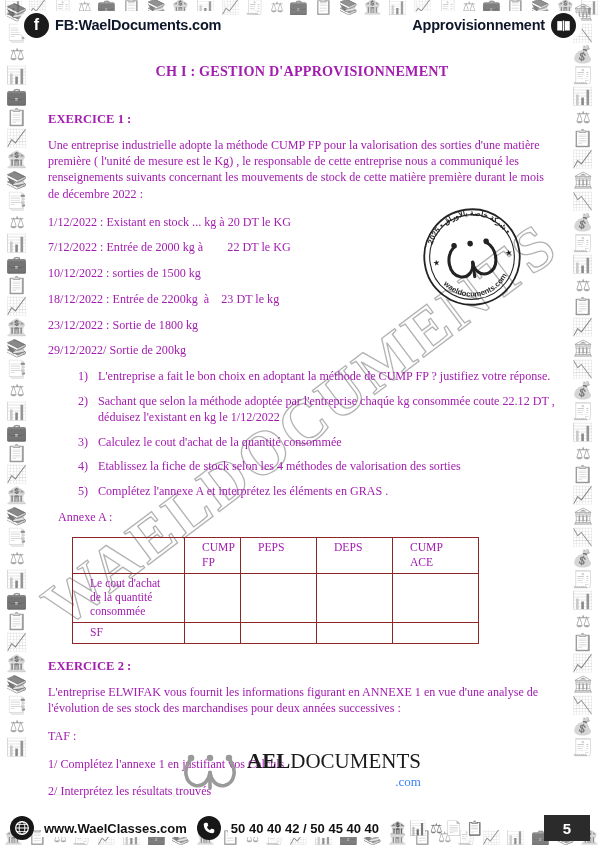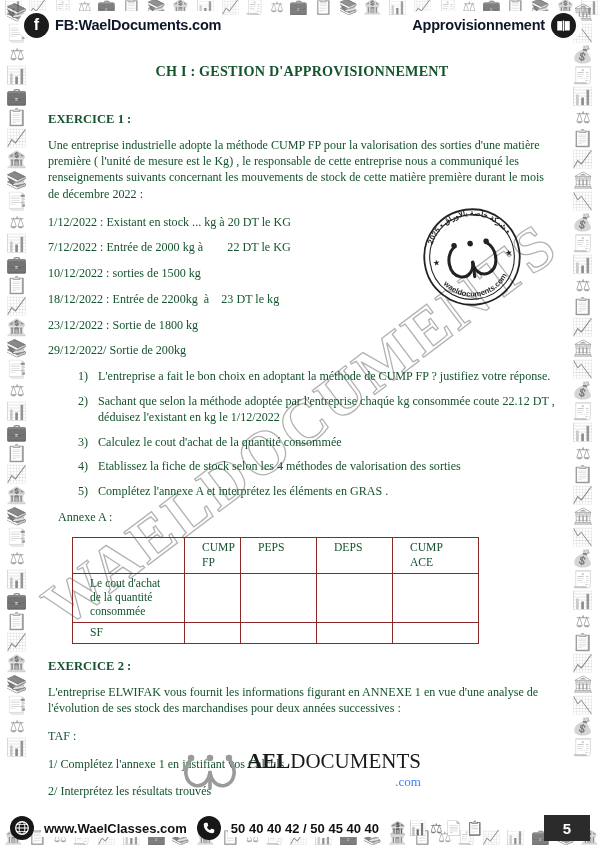--- a/index.html
+++ b/index.html
@@ -71,21 +71,21 @@
     letter-spacing: -0.2px; white-space: nowrap;
   }
 
   
   .content {
     position: absolute;
     left: 48px; top: 56px;
     width: 508px;
     z-index: 4;
     font-size: 12.1px;
-    color: #14532d;
+    color: #a21caf;
     line-height: 1.34;
   }
   .doc-title {
     text-align: center;
     font-weight: bold;
     font-size: 14.2px;
     letter-spacing: .2px;
     margin-top: 6px;
     margin-bottom: 30px;
   }

